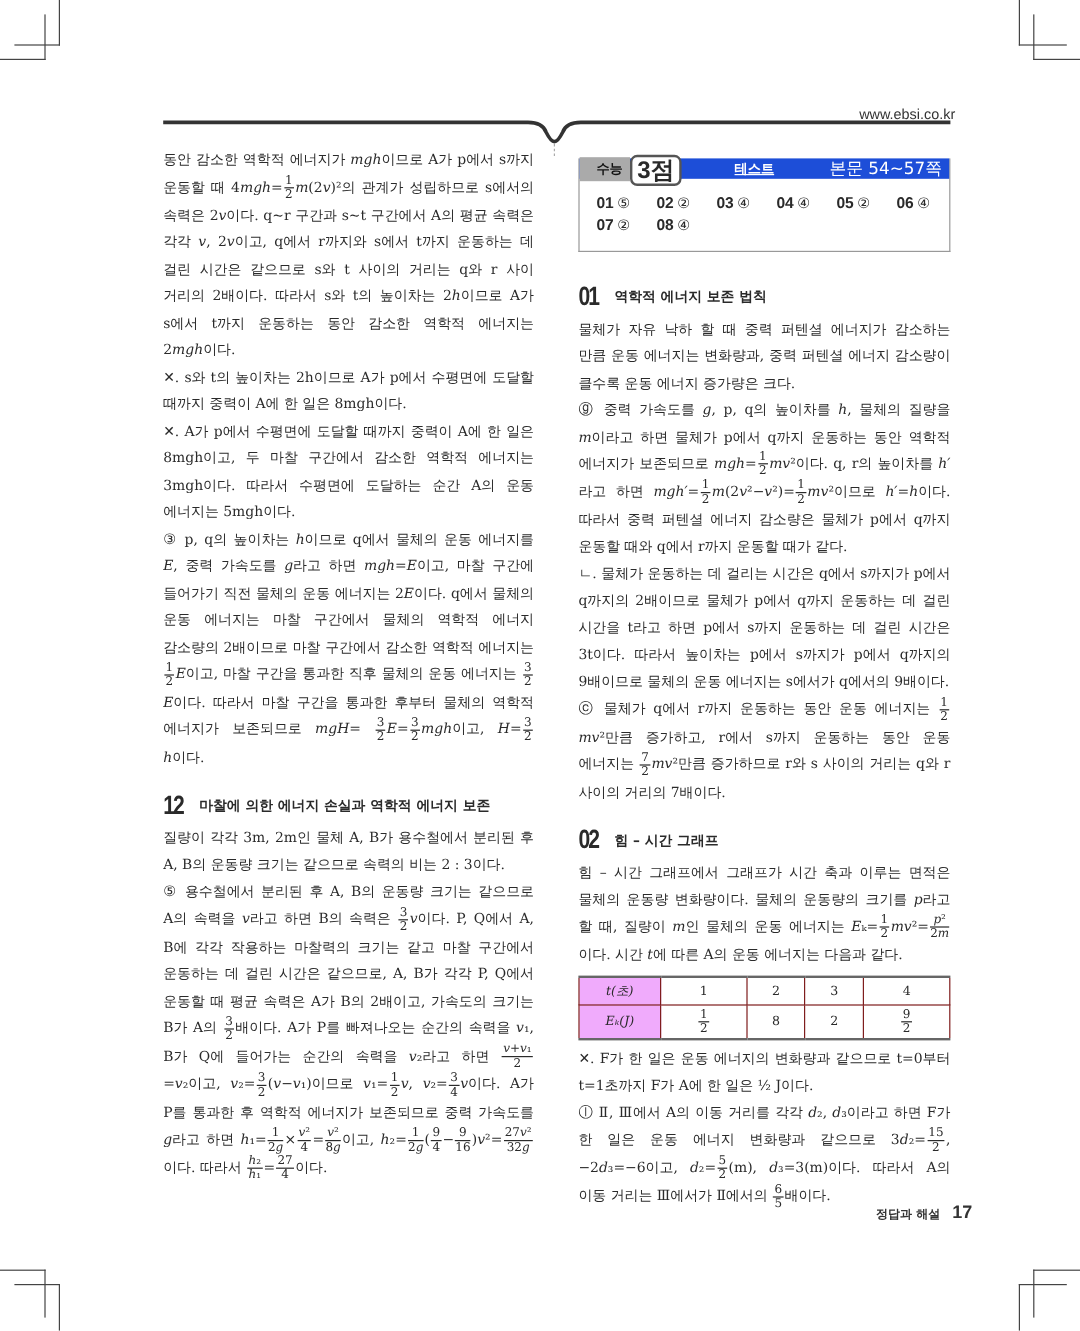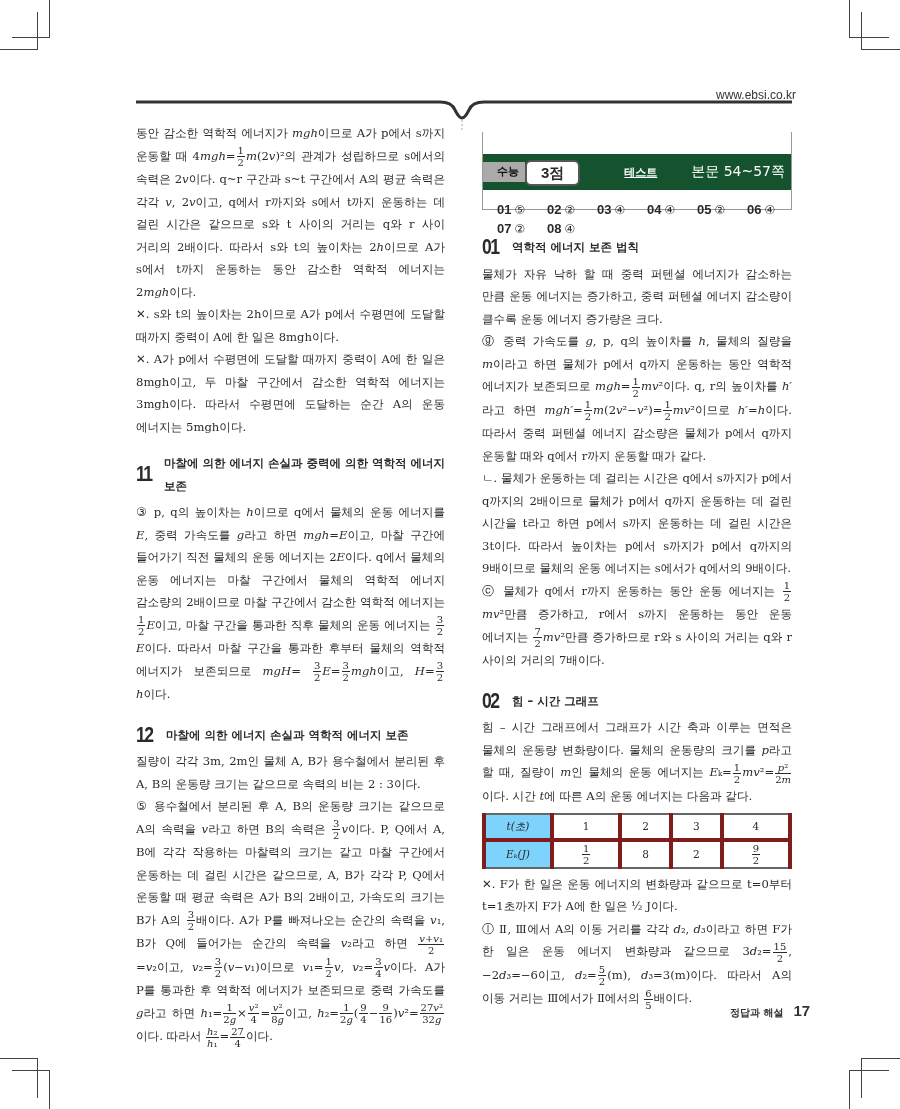--- a/index.html
+++ b/index.html
@@ -11,33 +11,33 @@
   .col { position:absolute; font-size:11.6px; line-height:22.5px; }
   .col-left { left:136px; top:122px; width:309px; }
   .col-right { left:482px; top:232px; width:310px; }
   .p { text-align:justify; word-break:keep-all; }
   .sec-head { display:flex; align-items:center; margin:14px 0 4px; font-family:"DejaVu Sans", sans-serif; font-weight:bold; font-size:11.5px; }
   .sec-num { font-family:"Liberation Sans", sans-serif; font-weight:bold; font-size:22px; letter-spacing:-2px; margin-right:6px; transform:scaleX(0.8); transform-origin:left; display:inline-block; width:24px; }
   i.m { font-style:italic; }
   .frac { display:inline-flex; flex-direction:column; vertical-align:middle; text-align:center; font-size:10px; line-height:11px; margin:0 1px; }
   .frac span:first-child { border-bottom:1px solid #2a2a2a; padding:0 1px; }
   .answer-box { position:absolute; left:482px; top:132px; width:310px; height:78px; border:1px solid #999; border-top:none; }
-  .answer-bar { height:36px; background:#14532d; display:flex; align-items:center; position:relative;margin-top:22px; }
+  .answer-bar { height:17px; background:#1d4ed8; display:flex; align-items:center; position:relative; }
   .answer-bar .lbl1 { background:#aaa; color:#111; font-family:"DejaVu Sans", sans-serif; font-weight:bold; font-size:11px; padding:0 6px 0 14px; height:20px; line-height:20px; }
-  .answer-bar .pts { background:#fff; border:2px solid #555; border-radius:6px; font-family:"Liberation Sans", sans-serif; font-weight:bold; font-size:15px; padding:0 14px; height:26px; line-height:22px; margin-top:2px; }
+  .answer-bar .pts { background:#fff; border:2px solid #555; border-radius:6px; font-family:"Liberation Sans", sans-serif; font-weight:bold; font-size:20px; padding:0 4px; height:26px; line-height:22px; margin-top:2px; }
   .answer-bar .lbl2 { color:#fff; font-family:"DejaVu Sans", sans-serif; font-weight:bold; font-size:11px; margin-left:6px; text-decoration:underline;padding-left:38px; }
   .answer-bar .range { color:#fff; font-family:"DejaVu Sans", sans-serif; font-size:14px; position:absolute; right:6px; }
   .answers { display:grid; grid-template-columns:repeat(6, 50px); row-gap:4px; padding:12px 0 0 14px; }
   .ans { font-family:"Liberation Sans", sans-serif; font-size:12px; }
   .ans b { font-weight:bold; font-size:13px; margin-right:3px; }
   table.ek { border-collapse:collapse; width:310px; margin:6px 0 4px; font-size:10.5px; }
-  table.ek td { border:4px solid #7f1d1d; text-align:center; height:20px; }
+  table.ek td { border:1px solid #7f1d1d; text-align:center; height:20px; }
   table.ek tr:first-child td { border-top:2px solid #666; }
   table.ek tr:last-child td { border-bottom:2px solid #666; height:28px; }
-  table.ek td.hd { background:#7dd3fc; width:68px; font-style:italic; }
+  table.ek td.hd { background:#f0abfc; width:68px; font-style:italic; }
   .footer { position:absolute; left:730px; top:1002px; font-family:"DejaVu Sans", sans-serif; font-size:10px; color:#333;font-weight:bold; }
   .footer b { font-family:"Liberation Sans", sans-serif; font-size:15px; margin-left:10px; }
   .mk { font-family:"DejaVu Sans", sans-serif; font-size:12px; }
 </style>
 </head>
 <body>
 
 <div class="crop" style="left:12px;top:0;width:38px;height:38px;border-width:0 1px 1px 0;"></div>
 <div class="crop" style="left:0;top:12px;width:38px;height:38px;border-width:0 1px 1px 0;"></div>
 <div class="crop" style="left:849px;top:0;width:40px;height:38px;border-width:0 0 1px 1px;"></div>
@@ -56,24 +56,20 @@
 <div class="col col-left">
   <div class="p">
     동안 감소한 역학적 에너지가 <i class="m">mgh</i>이므로 A가 p에서 s까지 운동할 때 4<i class="m">mgh</i>=<span class="frac">
         <span>1</span>
         <span>2</span>
       </span><i class="m">m</i>(2<i class="m">v</i>)²의 관계가 성립하므로 s에서의 속력은 2<i class="m">v</i>이다. q~r 구간과 s~t 구간에서 A의 평균 속력은 각각 <i class="m">v</i>, 2<i class="m">v</i>이고, q에서 r까지와 s에서 t까지 운동하는 데 걸린 시간은 같으므로 s와 t 사이의 거리는 q와 r 사이 거리의 2배이다. 따라서 s와 t의 높이차는 2<i class="m">h</i>이므로 A가 s에서 t까지 운동하는 동안 감소한 역학적 에너지는 2<i class="m">mgh</i>이다.
   </div>
   <div class="p">✕. s와 t의 높이차는 2h이므로 A가 p에서 수평면에 도달할 때까지 중력이 A에 한 일은 8mgh이다.</div>
   <div class="p">✕. A가 p에서 수평면에 도달할 때까지 중력이 A에 한 일은 8mgh이고, 두 마찰 구간에서 감소한 역학적 에너지는 3mgh이다. 따라서 수평면에 도달하는 순간 A의 운동 에너지는 5mgh이다.</div>
 
-  <div class="sec-head">
-    <span class="sec-num">11</span>
-    <span>마찰에 의한 에너지 손실과 중력에 의한 역학적 에너지 보존</span>
-  </div>
   <div class="p">
     <span class="mk">③</span> p, q의 높이차는 <i class="m">h</i>이므로 q에서 물체의 운동 에너지를 <i class="m">E</i>, 중력 가속도를 <i class="m">g</i>라고 하면 <i class="m">mgh</i>=<i class="m">E</i>이고, 마찰 구간에 들어가기 직전 물체의 운동 에너지는 2<i class="m">E</i>이다. q에서 물체의 운동 에너지는 마찰 구간에서 물체의 역학적 에너지 감소량의 2배이므로 마찰 구간에서 감소한 역학적 에너지는 <span class="frac">
         <span>1</span>
         <span>2</span>
       </span><i class="m">E</i>이고, 마찰 구간을 통과한 직후 물체의 운동 에너지는 <span class="frac">
         <span>3</span>
         <span>2</span>
       </span><i class="m">E</i>이다. 따라서 마찰 구간을 통과한 후부터 물체의 역학적 에너지가 보존되므로 <i class="m">mgH</i>= <span class="frac">
         <span>3</span>
         <span>2</span>
@@ -158,21 +154,21 @@
     <span class="ans"><b>07</b><span>②</span></span>
     <span class="ans"><b>08</b><span>④</span></span>
   </div>
 </div>
 
 <div class="col col-right">
   <div class="sec-head" style="margin-top:4px;">
     <span class="sec-num">01</span>
     <span>역학적 에너지 보존 법칙</span>
   </div>
-  <div class="p">물체가 자유 낙하 할 때 중력 퍼텐셜 에너지가 감소하는 만큼 운동 에너지는 증가하고, 중력 퍼텐셜 에너지 감소량이 클수록 운동 에너지 증가량은 크다.</div>
+  <div class="p">물체가 자유 낙하 할 때 중력 퍼텐셜 에너지가 감소하는 만큼 운동 에너지는 변화량과, 중력 퍼텐셜 에너지 감소량이 클수록 운동 에너지 증가량은 크다.</div>
   <div class="p">
     <span class="mk">ⓖ</span> 중력 가속도를 <i class="m">g</i>, p, q의 높이차를 <i class="m">h</i>, 물체의 질량을 <i class="m">m</i>이라고 하면 물체가 p에서 q까지 운동하는 동안 역학적 에너지가 보존되므로 <i class="m">mgh</i>=<span class="frac">
         <span>1</span>
         <span>2</span>
       </span><i class="m">mv</i>²이다. q, r의 높이차를 <i class="m">h′</i>라고 하면 <i class="m">mgh′</i>=<span class="frac">
         <span>1</span>
         <span>2</span>
       </span><i class="m">m</i>(2<i class="m">v</i>²−<i class="m">v</i>²)=<span class="frac">
         <span>1</span>
         <span>2</span>

